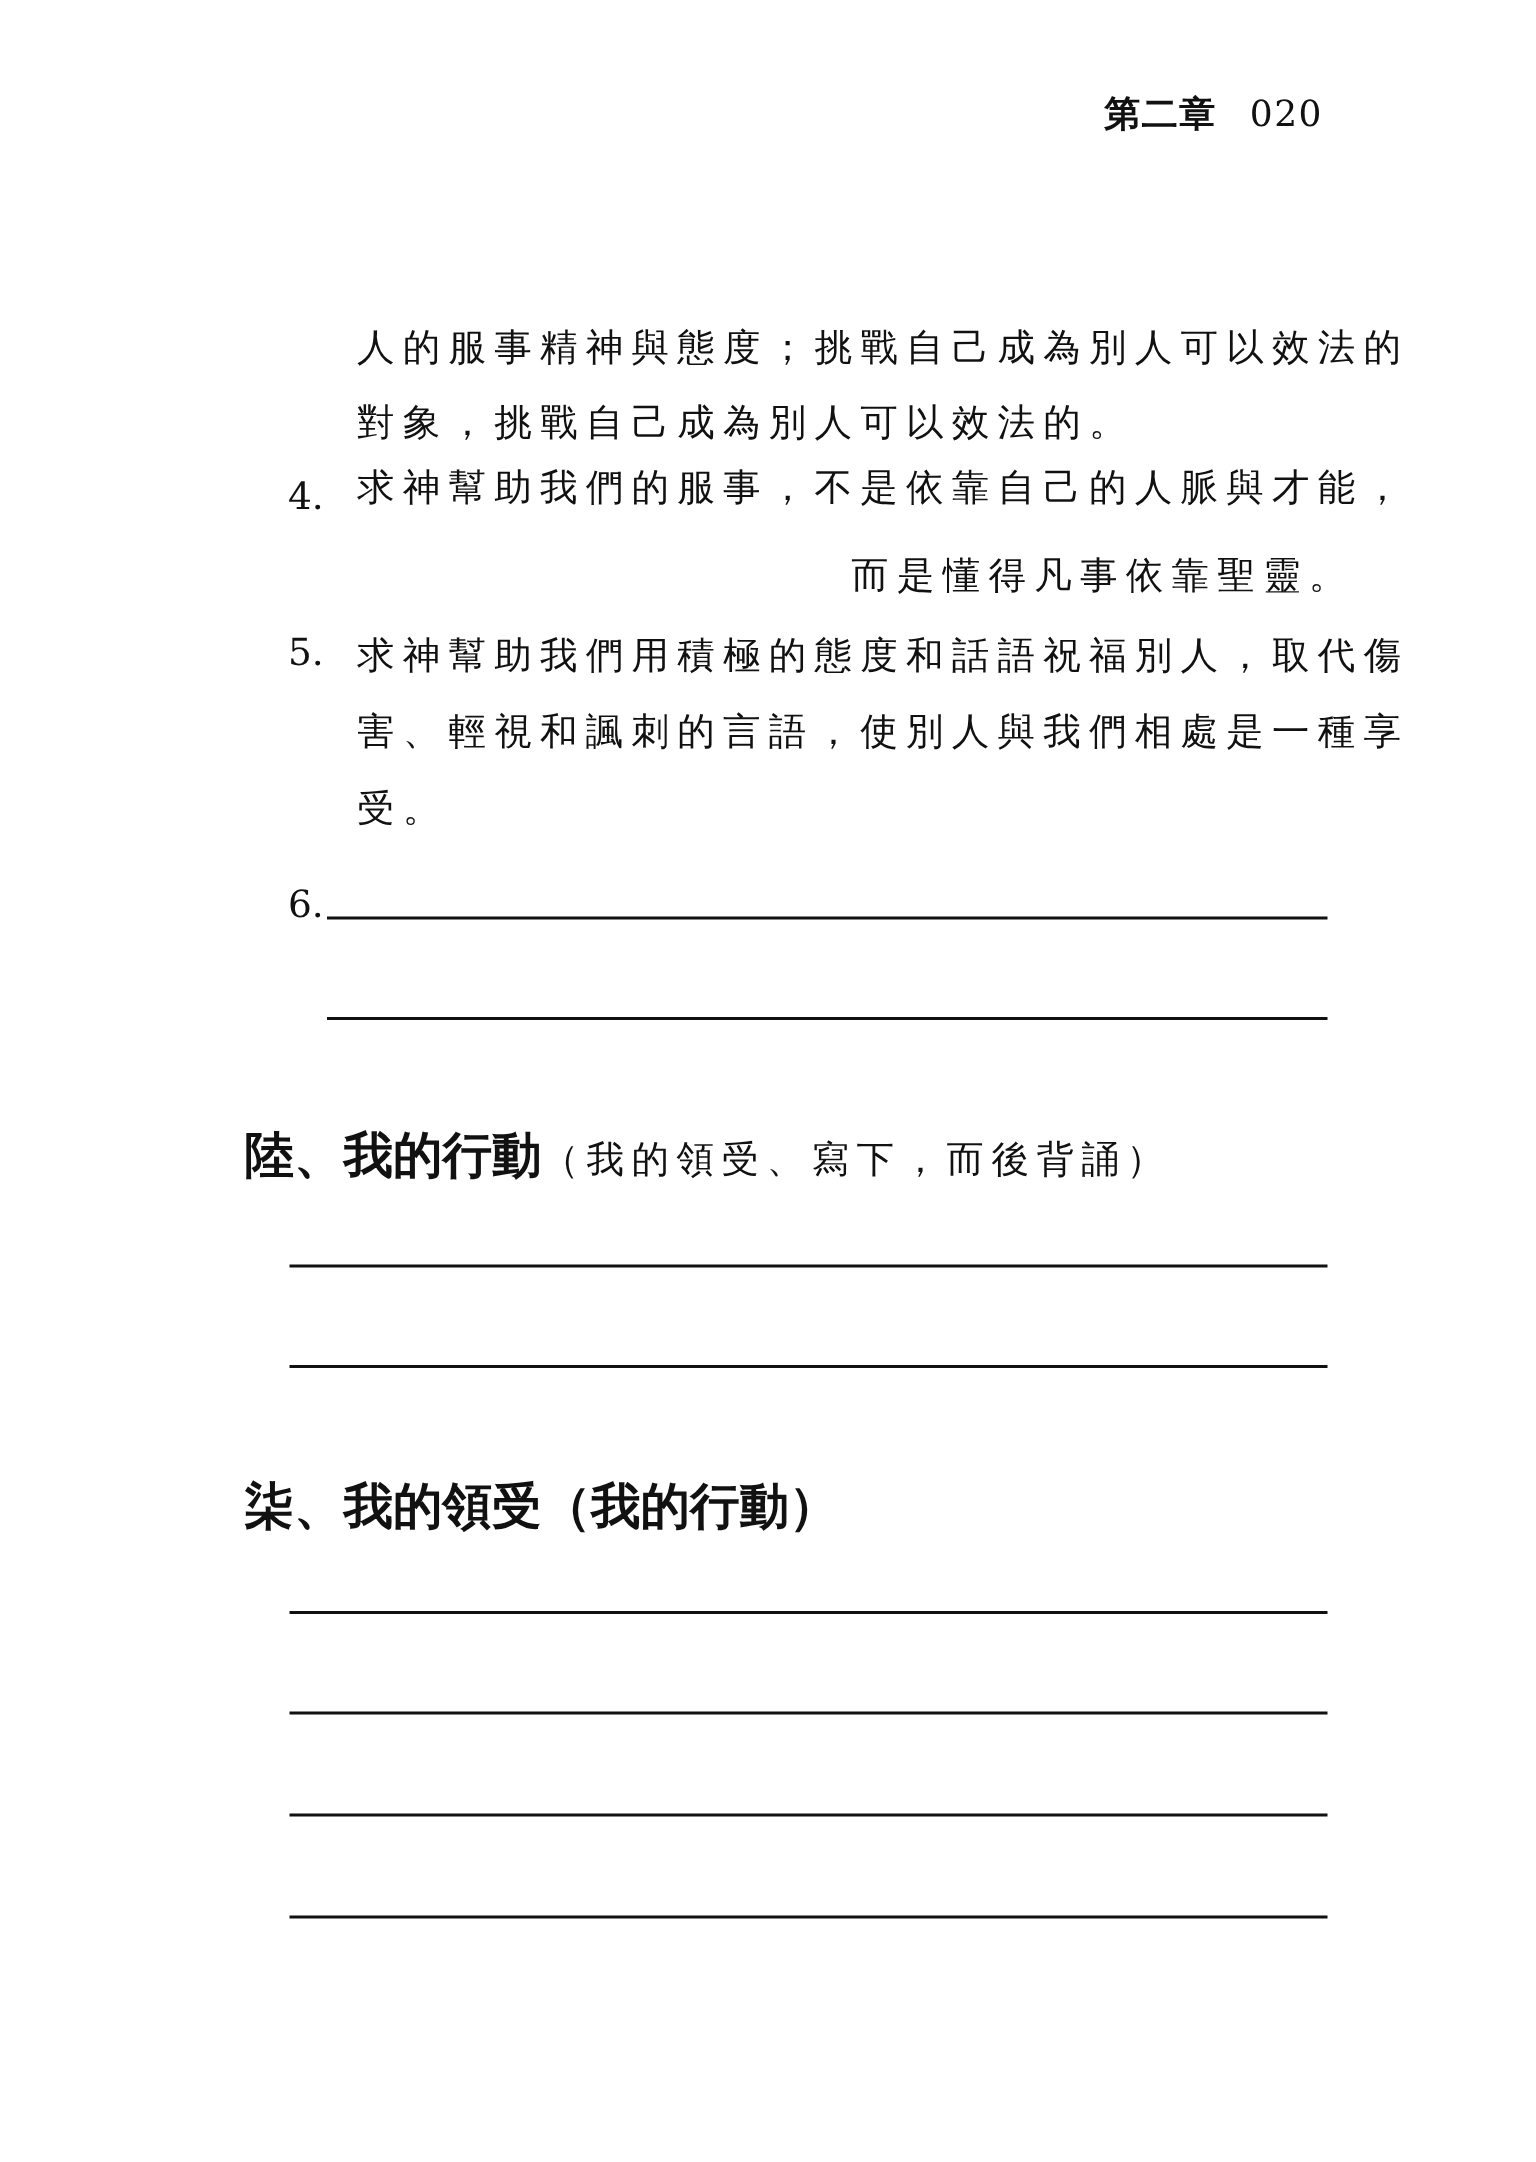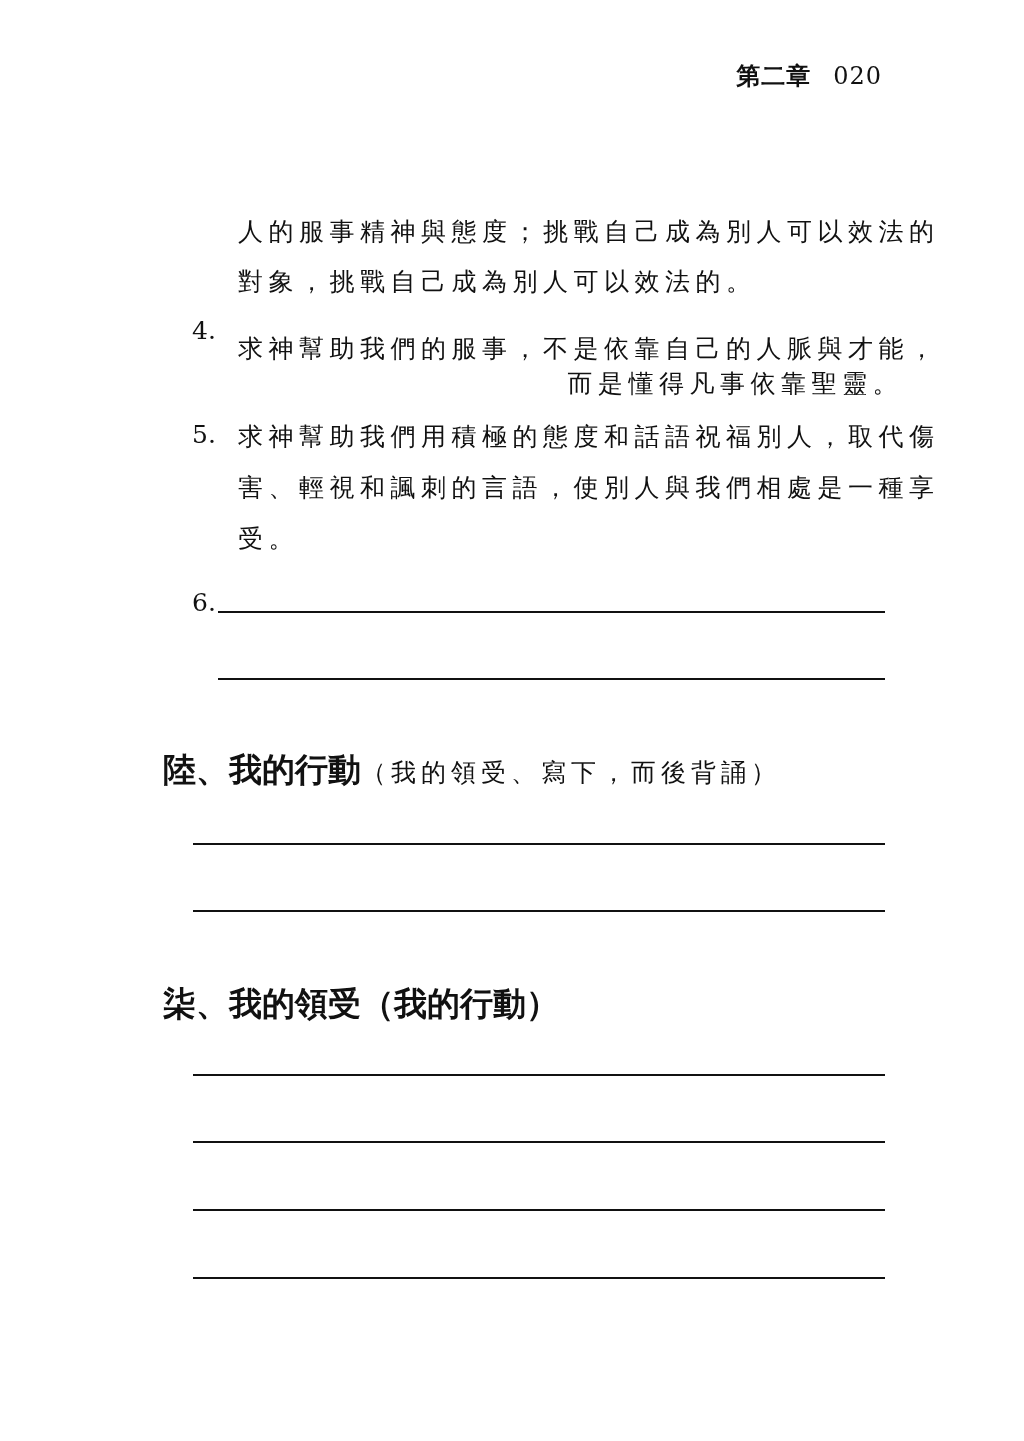--- a/index.html
+++ b/index.html
@@ -34,21 +34,21 @@
 <body>
 
 <div class="header">
   <span class="chap">第二章</span><span>020</span>
 </div>
 
 <div class="line" style="top:215px;">人的服事精神與態度；挑戰自己成為別人可以效法的</div>
 <div class="line" style="top:265px;">對象，挑戰自己成為別人可以效法的。</div>
 
 <div class="num" style="top:316px;">4.</div>
-<div class="line" style="top:332px;text-align:right;">求神幫助我們的服事，不是依靠自己的人脈與才能，</div>
+<div class="line" style="top:308px;text-align:right;">求神幫助我們的服事，不是依靠自己的人脈與才能，</div>
 <div class="line" style="top:367px;text-align:right;">而是懂得凡事依靠聖靈。</div>
 
 <div class="num" style="top:420px;">5.</div>
 <div class="line" style="top:420px;">求神幫助我們用積極的態度和話語祝福別人，取代傷</div>
 <div class="line" style="top:471px;">害、輕視和諷刺的言語，使別人與我們相處是一種享</div>
 <div class="line" style="top:522px;">受。</div>
 
 <div class="num" style="top:588px;">6.</div>
 <div class="blank" style="top:611px; left:218px; width:667px;"></div>
 <div class="blank" style="top:678px; left:218px; width:667px;"></div>

